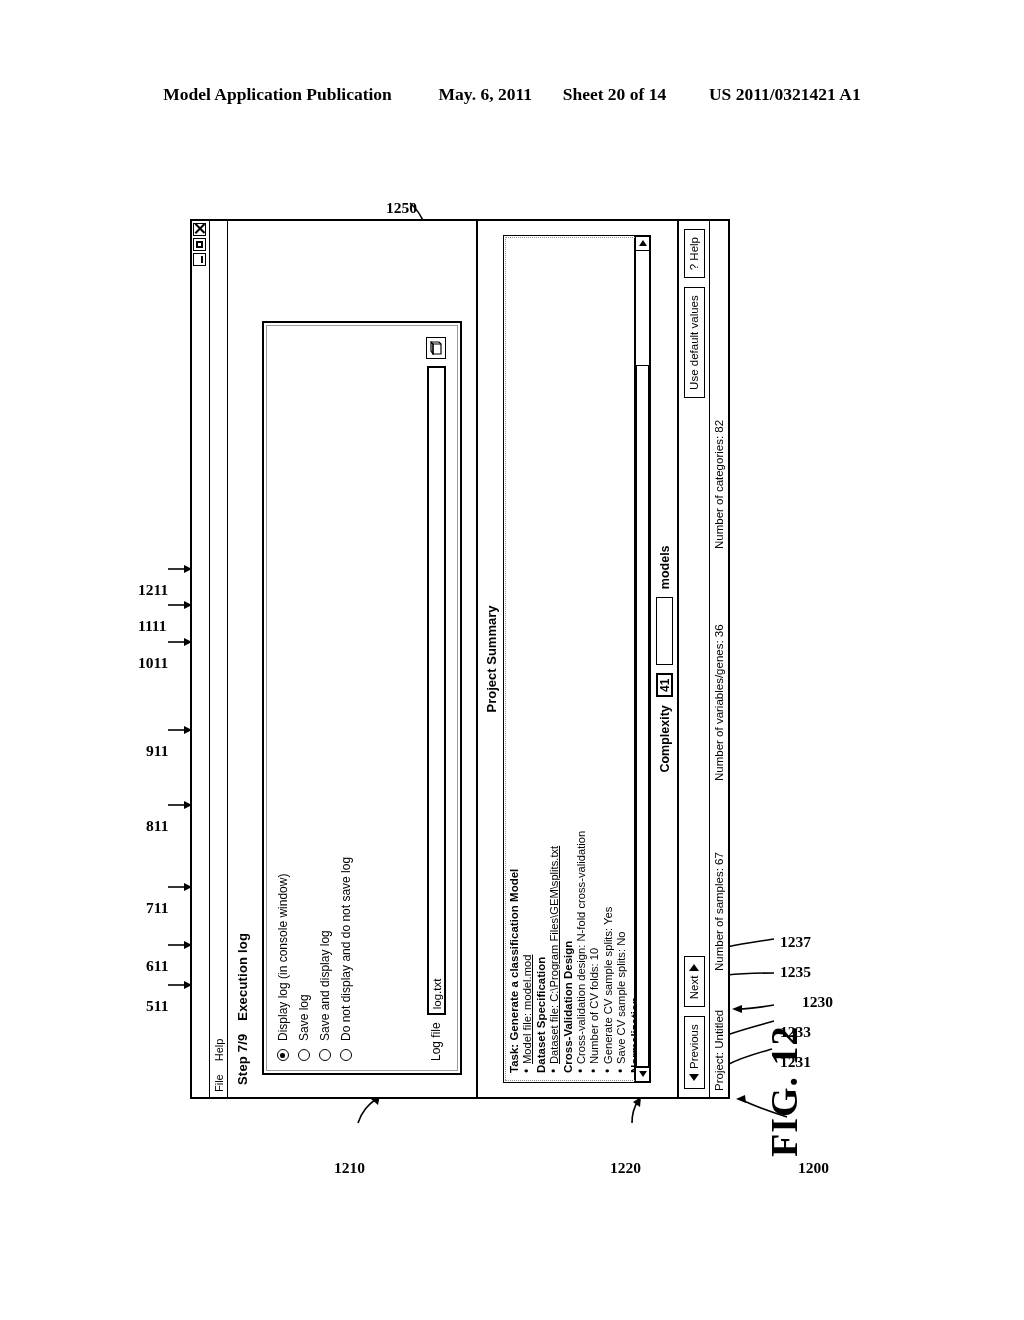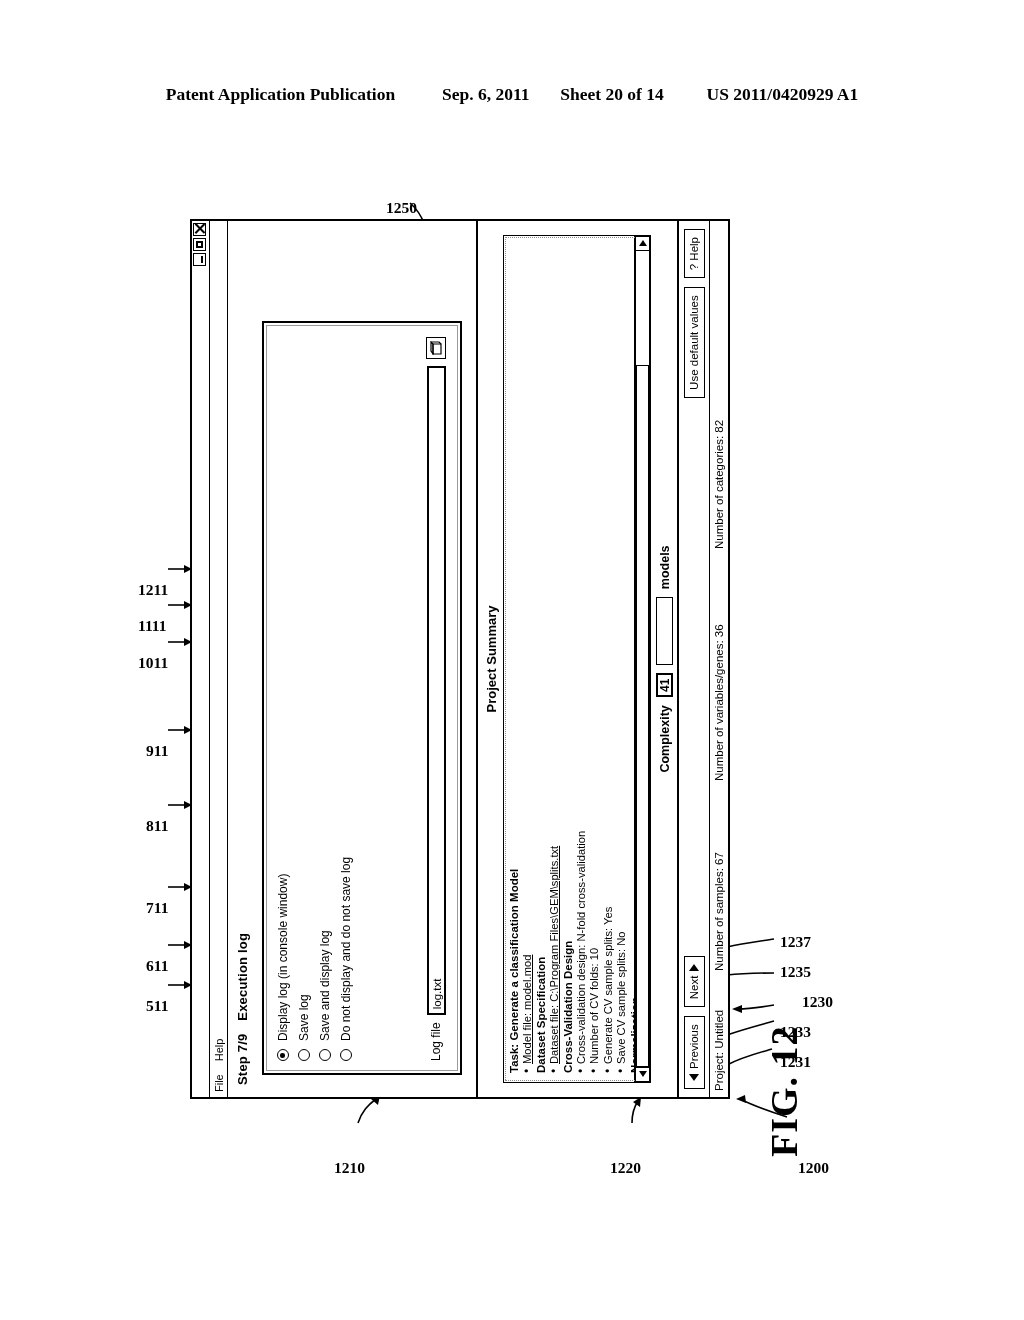--- a/index.html
+++ b/index.html
@@ -446,27 +446,27 @@
     width: 1010px;
     height: 700px;
     overflow: visible;
     pointer-events: none;
   }
 </style>
 </head>
 <body>
 
 <div id="patent-header">
-  <span>Patent Application Publication</span>
+  <span>Model Application Publication</span>
   <span class="hdr-gap-1"></span>
-  <span>Sep. 6, 2011</span>
+  <span>May. 6, 2011</span>
   <span class="hdr-gap-2"></span>
   <span>Sheet 20 of 14</span>
   <span class="hdr-gap-3"></span>
-  <span>US 2011/0420929 A1</span>
+  <span>US 2011/0321421 A1</span>
 </div>
 
 <div id="figure-stage">
 
   <div id="fig-label">FIG. 12</div>
 
   <svg class="leader-layer">
 
     <g stroke="#000" stroke-width="1.6" fill="none">
       <line x1="180" y1="6" x2="180" y2="26"></line>

